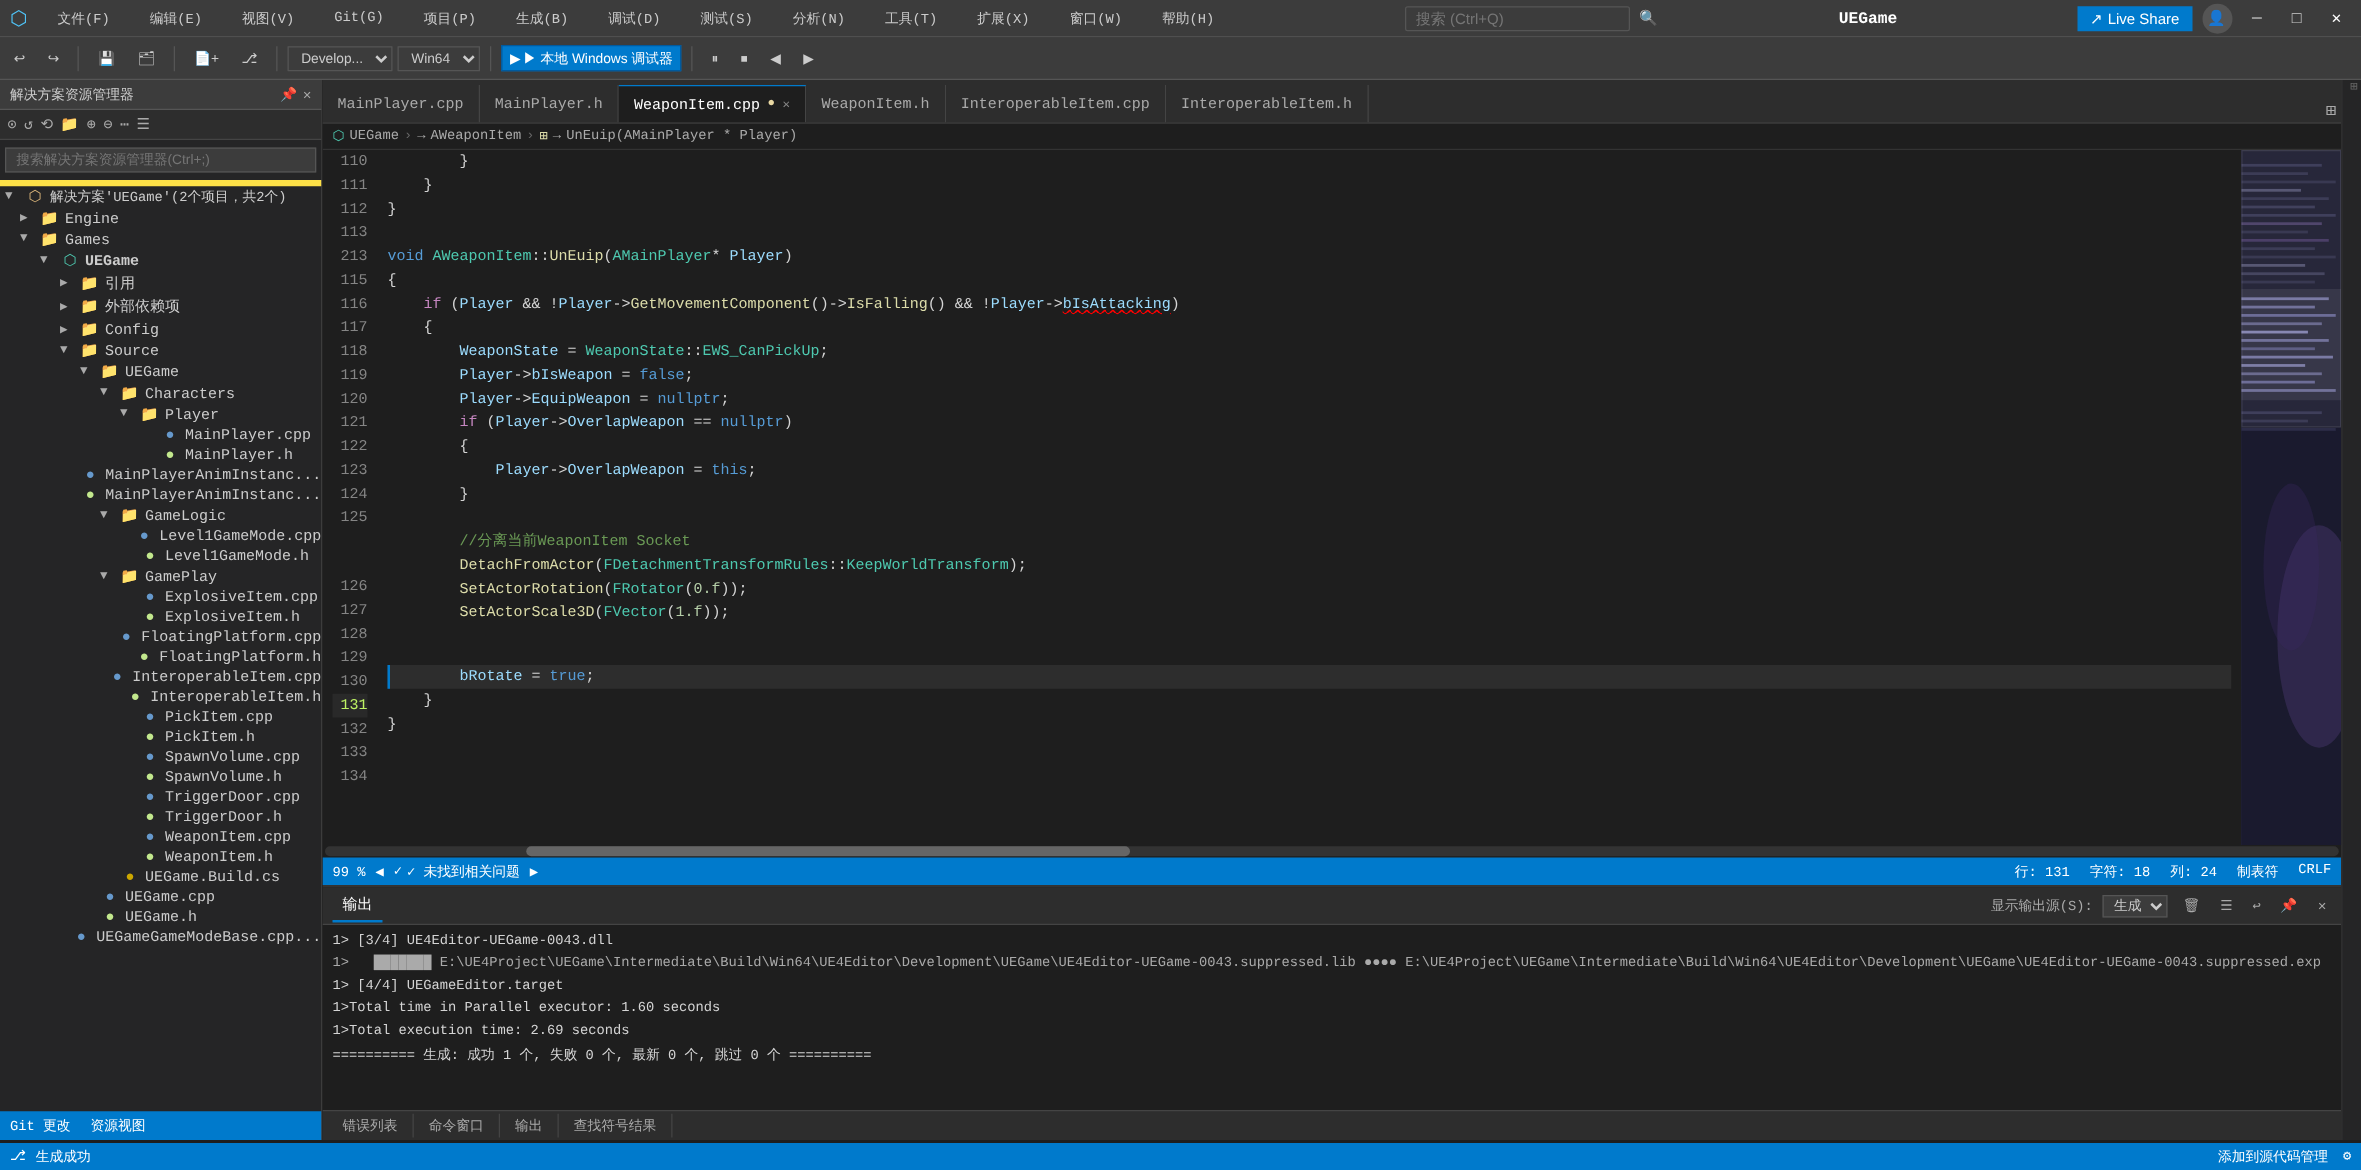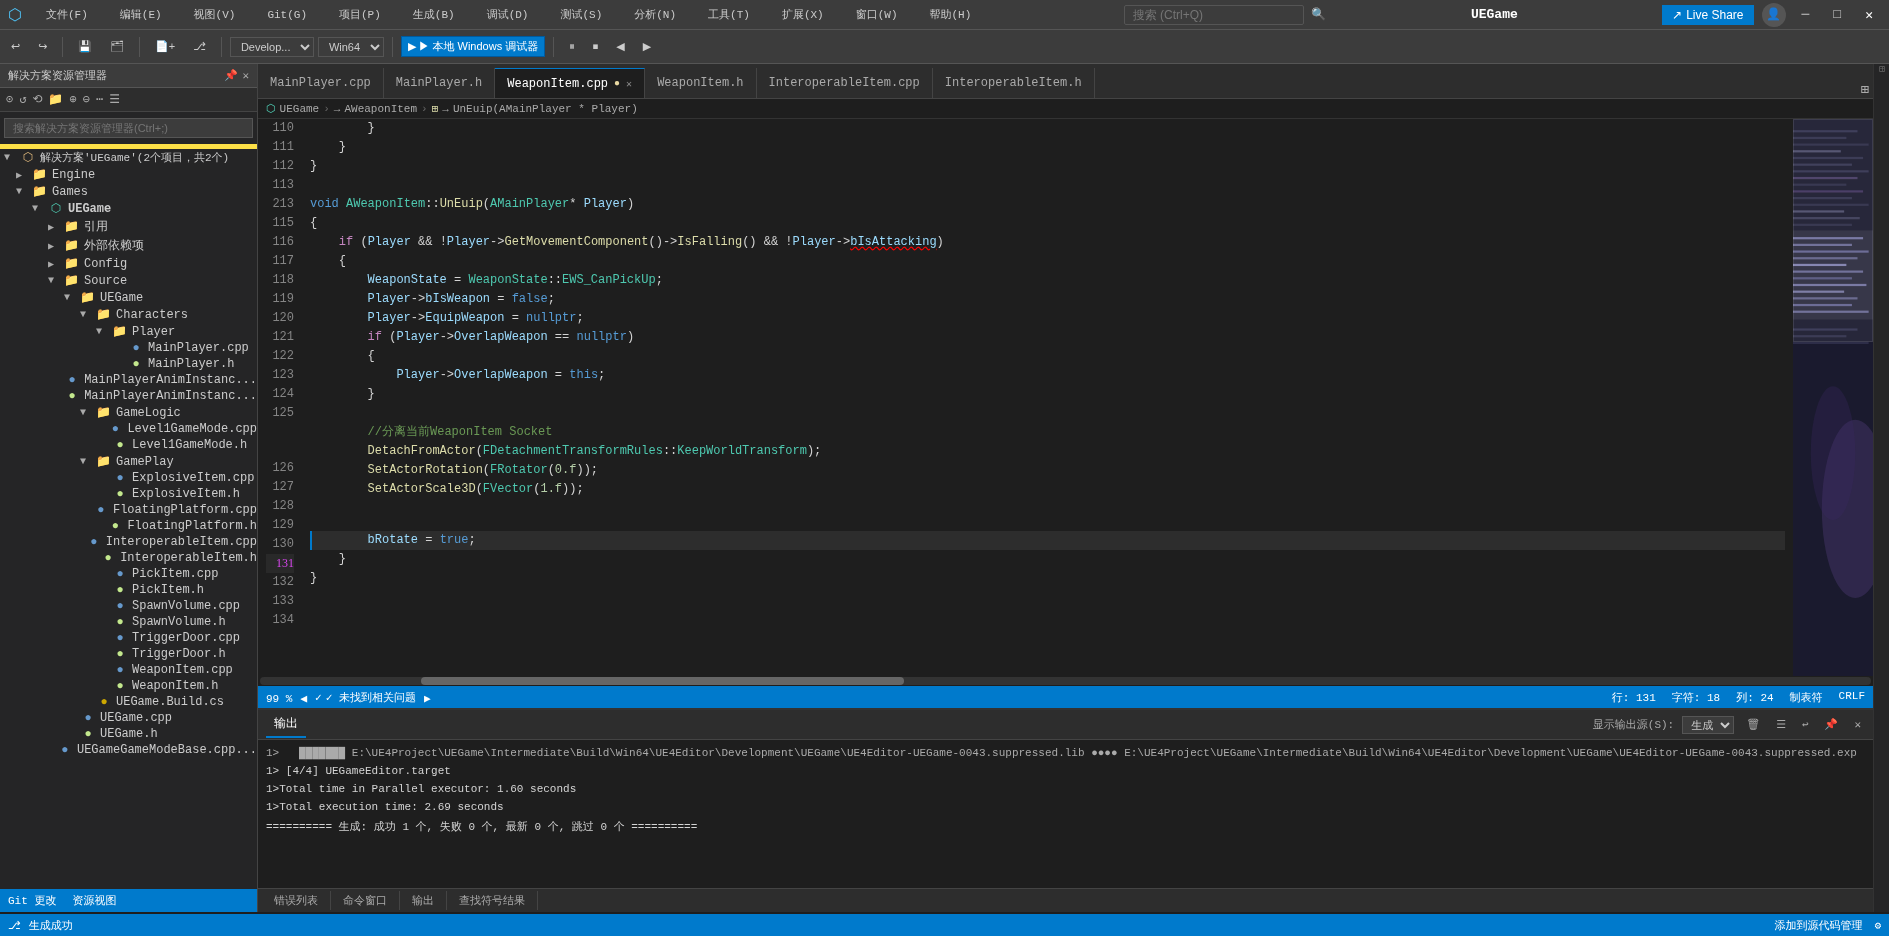--- a/index.html
+++ b/index.html
@@ -835,21 +835,21 @@
         <div style="line-height:19px;">121</div>
         <div style="line-height:19px;">122</div>
         <div style="line-height:19px;">123</div>
         <div style="line-height:19px;">124</div>
         <div style="line-height:19px;">125</div>
         <div style="line-height:19px;margin-top:36px;">126</div>
         <div style="line-height:19px;">127</div>
         <div style="line-height:19px;">128</div>
         <div style="line-height:19px;">129</div>
         <div style="line-height:19px;">130</div>
-        <div style="line-height:19px;color:#d946ef;background:rgba(255,255,255,0.05);font-family:Liberation Serif, serif;">131</div>
+        <div style="line-height:19px;color:#bef264;background:rgba(255,255,255,0.05);">131</div>
         <div style="line-height:19px;">132</div>
         <div style="line-height:19px;">133</div>
         <div style="line-height:19px;">134</div>
       </div>
 
       <div class="code-content">
 
         <div class="code-line"><span class="punct">        }</span></div>
 
         <div class="code-line"><span class="punct">    }</span></div>
@@ -1011,20 +1011,21 @@
           </select>
           <span class="output-toolbar-btn">🗑</span>
           <span class="output-toolbar-btn">☰</span>
           <span class="output-toolbar-btn">↩</span>
           <span class="output-toolbar-btn">📌</span>
           <span class="output-toolbar-btn">✕</span>
         </div>
       </div>
 
       <div class="output-content">
+        <div>1&gt;  [3/4] UE4Editor-UEGame-0043.dll</div>
         <div style="color:#aaa;white-space:nowrap;overflow:hidden;text-overflow:ellipsis;">
           1&gt; &nbsp;&nbsp;███████ E:\UE4Project\UEGame\Intermediate\Build\Win64\UE4Editor\Development\UEGame\UE4Editor-UEGame-0043.suppressed.lib ●●●● E:\UE4Project\UEGame\Intermediate\Build\Win64\UE4Editor\Development\UEGame\UE4Editor-UEGame-0043.suppressed.exp
         </div>
         <div>1&gt;  [4/4] UEGameEditor.target</div>
         <div>1&gt;Total time in Parallel executor: 1.60 seconds</div>
         <div>1&gt;Total execution time: 2.69 seconds</div>
         <div style="margin-top:2px;">========== 生成: 成功 1 个, 失败 0 个, 最新 0 个, 跳过 0 个 ==========</div>
       </div>
     </div>
 

